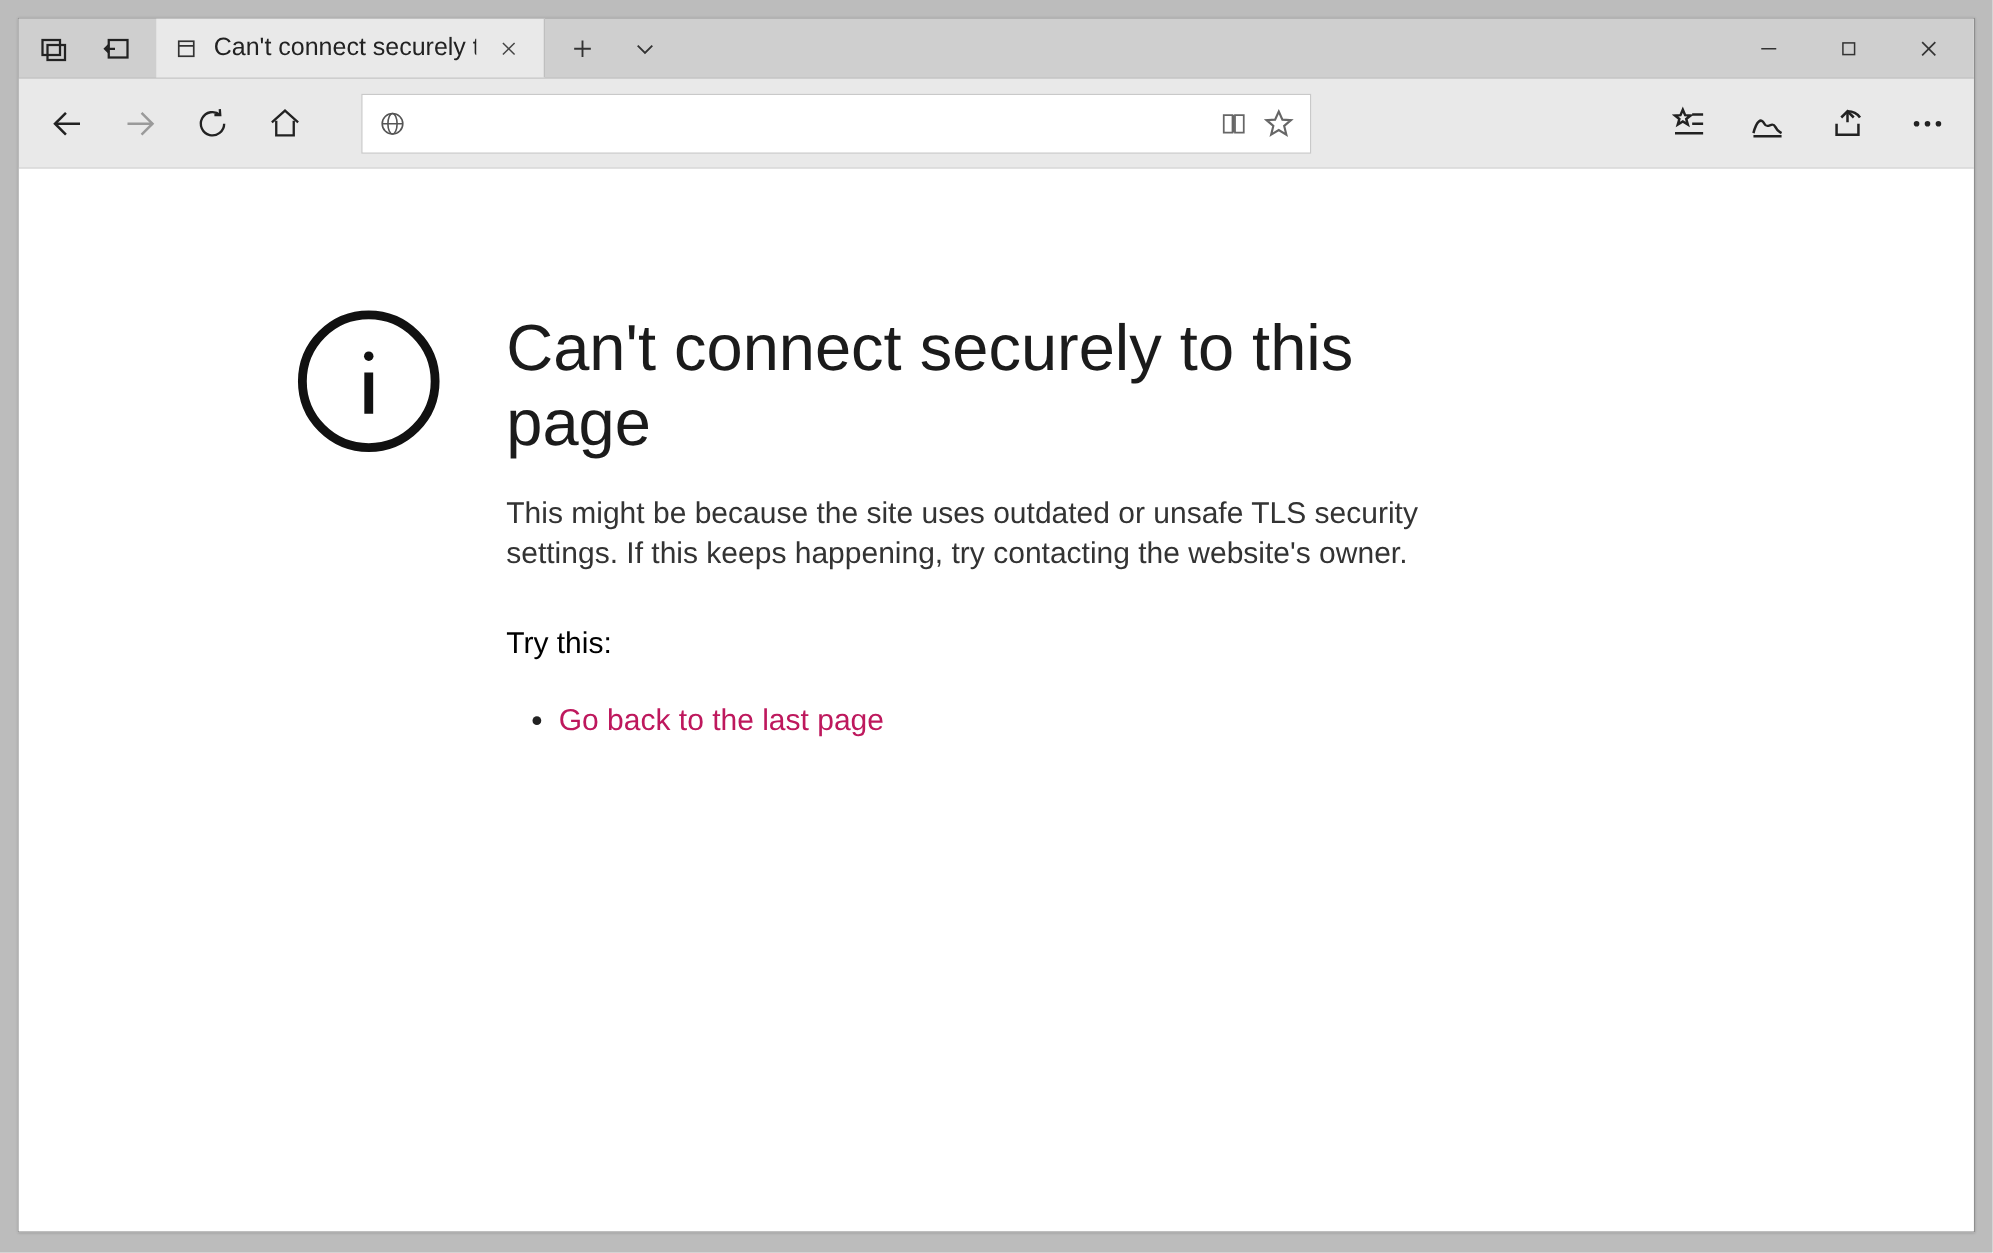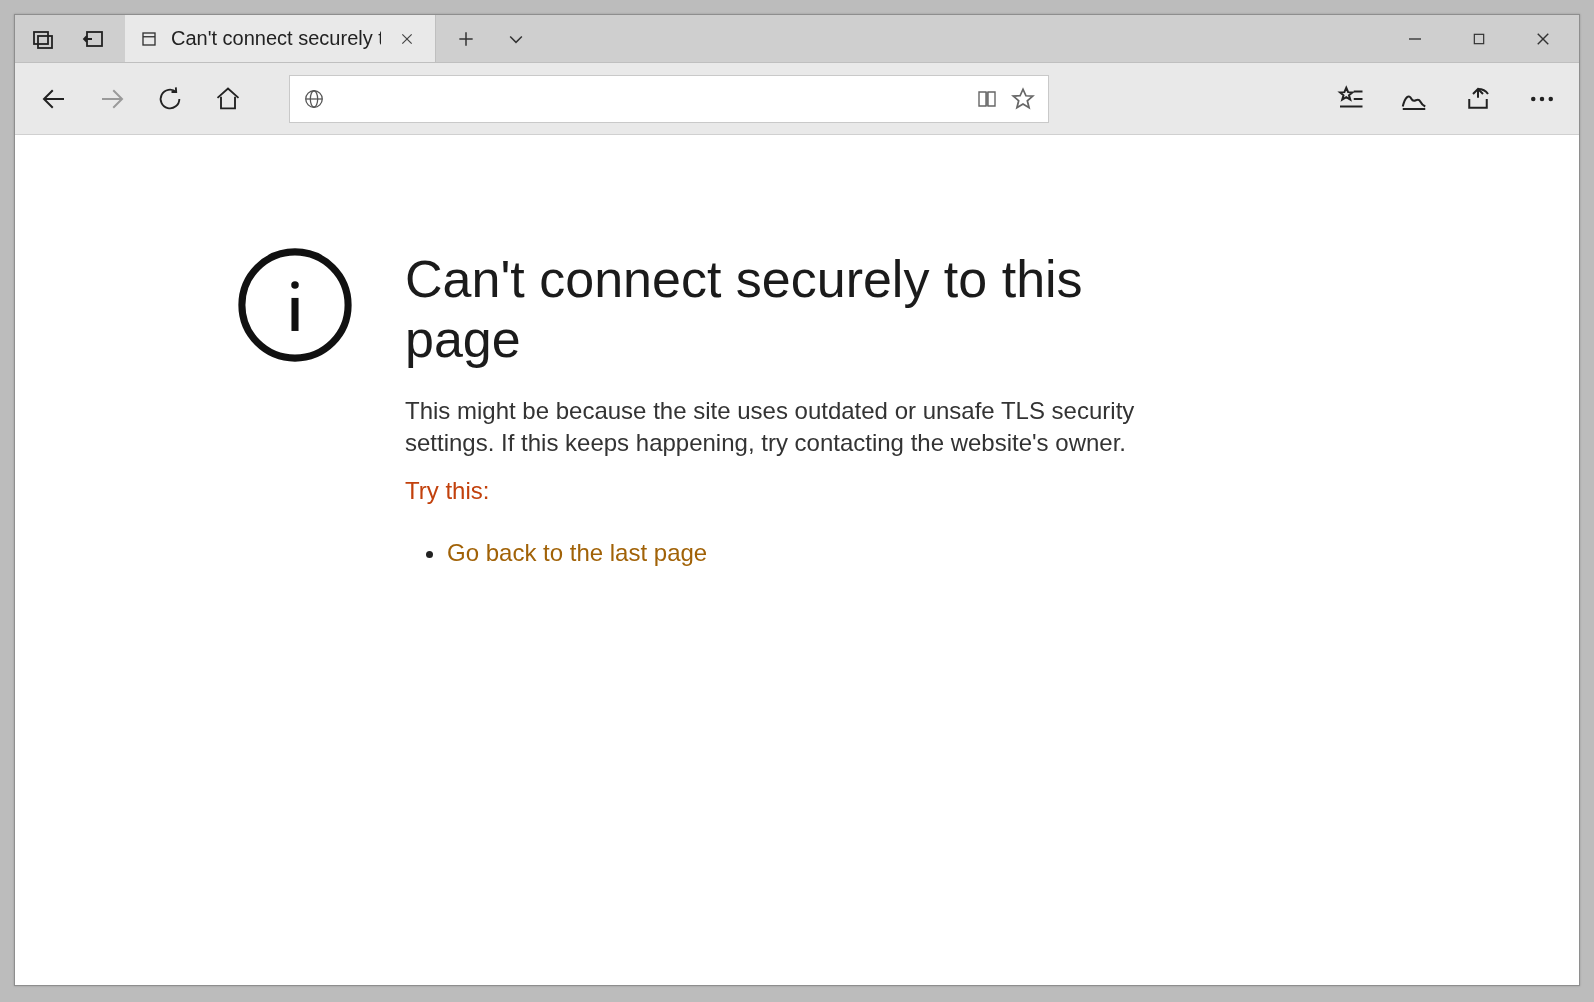--- a/index.html
+++ b/index.html
@@ -119,28 +119,28 @@
   .big-info {
     width: 120px; height:120px; flex: 0 0 120px;
     display:flex; align-items:center; justify-content:center;
     color:#111;
   }
   .err-body { max-width: 780px; color:#222; }
   .err-title {
     font-size: 52px; font-weight: 400; margin: 4px 0 26px 0; color:#1b1b1b;
   }
   .err-desc {
-    font-size: 24px; line-height: 1.35; margin: 0 0 17px 0; color:#333;
+    font-size: 24px; line-height: 1.35; margin: 0 0 41px 0; color:#333;
   }
   .err-try {
-    font-size: 24px; margin: 0 0 34px 0; color:#c2410c;
+    font-size: 24px; margin: 0 0 34px 0; color:#000000;
   }
   .err-list { list-style: disc; padding-left: 42px; margin:0; }
   .err-list li { font-size: 24px; color:#222; }
-  .err-list a { color:#a16207; text-decoration: none; }
+  .err-list a { color:#be185d; text-decoration: none; }
 
   svg { display:block; }
 </style>
 </head>
 <body>
 
 <div class="stage">
   <div class="window">
 
     <div class="titlebar">

